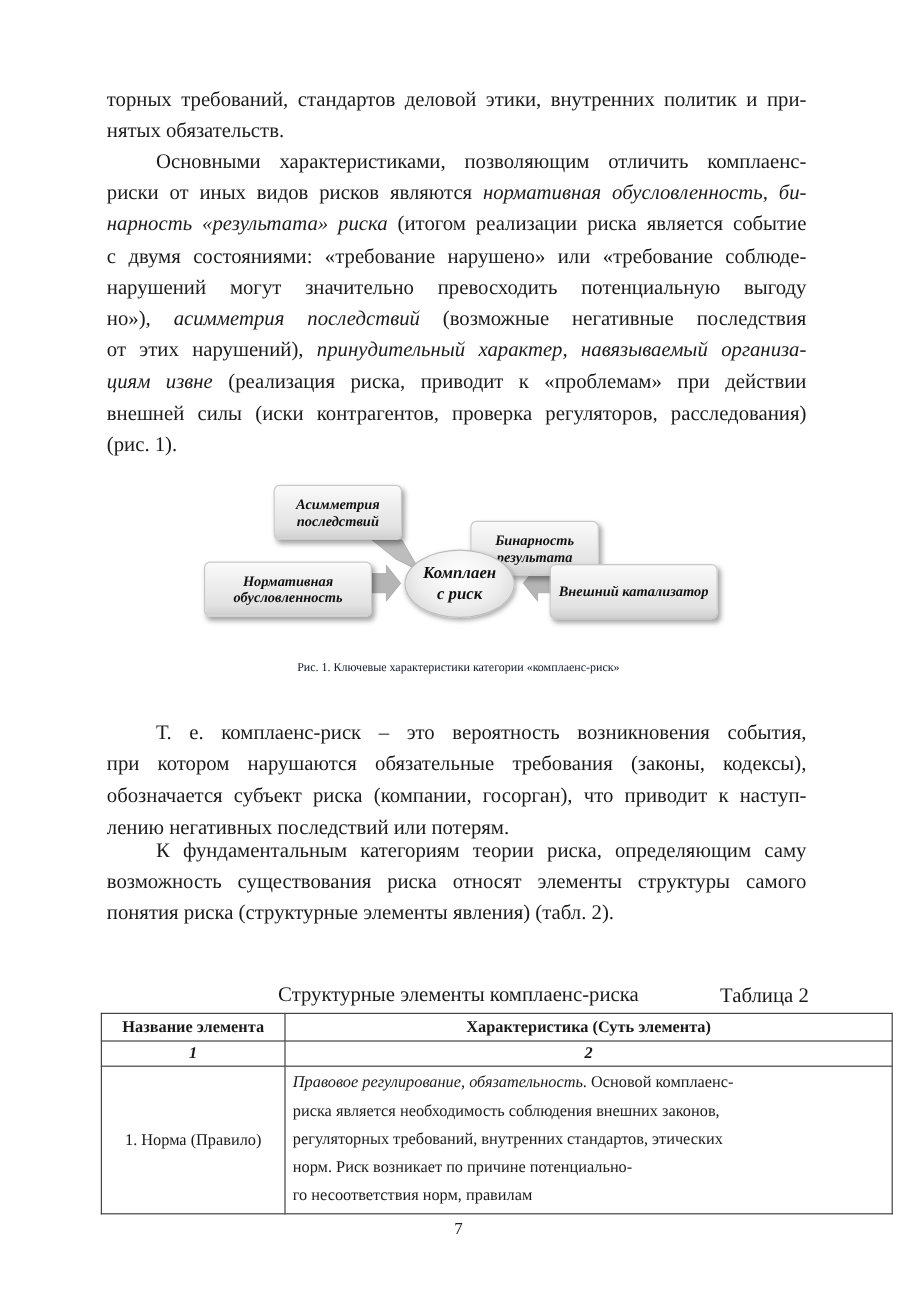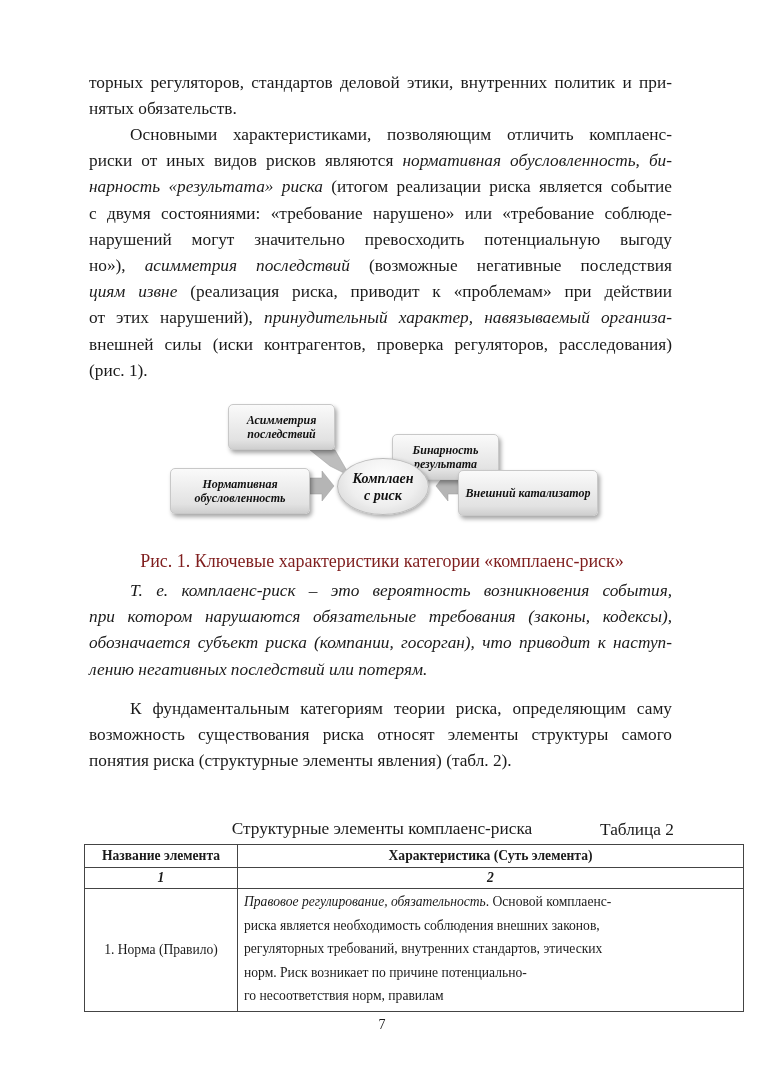--- a/index.html
+++ b/index.html
@@ -15,52 +15,52 @@
   .diagram { position: absolute; left: 160px; top: 398px; width: 450px; height: 125px; font-style: italic; }
   .box { position: absolute; background: linear-gradient(#fafafa, #e2e2e2 80%, #cfcfcf);
          border: 1px solid #c8c8c8; border-radius: 5px; box-shadow: 2px 3px 4px rgba(0,0,0,0.35);
          display: flex; align-items: center; justify-content: center; text-align: center;
          font-weight: bold; font-size: 12px; line-height: 14px; color: #111; }
   .ellipse { position: absolute; background: radial-gradient(ellipse at 50% 35%, #ffffff 0%, #eeeeee 55%, #cfcfcf 100%);
              border: 1px solid #bbbbbb; border-radius: 50%; box-shadow: 1px 2px 4px rgba(0,0,0,0.35);
              display: flex; align-items: center; justify-content: center; text-align: center;
              font-weight: bold; font-size: 14px; line-height: 17px; color: #111; }
   .arrow { position: absolute; }
-  .caption { position: absolute; left: 0; width: 764px; top: 551px; text-align: center; font-size: 18px; color: #7f1d1d; }
+  .caption { position: absolute; left: 0; width: 764px; top: 551px; text-align: center; font-size: 10px; color: #0f172a; }
 
   .table-label { position: absolute; right: 90px; top: 820px; font-size: 17.3px; }
   .table-title { position: absolute; left: 0; width: 764px; top: 819px; text-align: center; font-size: 17.3px; }
   table { position: absolute; left: 84px; top: 844px; width: 660px; border-collapse: collapse; font-size: 13.6px; }
   td, th { border: 1px solid #444; padding: 0 6px; }
   th { font-weight: bold; height: 22px; }
   .numrow td { text-align: center; font-weight: bold; font-style: italic; height: 20px; }
   .c1 { width: 140px; }
   .cell-left { text-align: center; vertical-align: middle; }
   .cell-right { line-height: 23.5px; padding: 1px 6px 3px 6px; margin-left: 21px; }
   .pagenum { position: absolute; left: 0; width: 764px; top: 1017px; text-align: center; font-size: 14px; }
 </style>
 </head>
 <body>
 
 <div class="page">
 
   <div class="text" style="top:70px;">
-    <span class="line">торных регуляторов, стандартов деловой этики, внутренних политик и при-</span>
+    <span class="line">торных требований, стандартов деловой этики, внутренних политик и при-</span>
     <span class="line last">нятых обязательств.</span>
   </div>
 
   <div class="text" style="top:122px;">
     <span class="line" style="padding-left:41px;">Основными характеристиками, позволяющим отличить комплаенс-</span>
     <span class="line"><span>риски от иных видов рисков являются </span><i>нормативная обусловленность, би-</i></span>
     <span class="line"><i>нарность «результата» риска</i><span> (итогом реализации риска является событие</span></span>
     <span class="line">с двумя состояниями: «требование нарушено» или «требование соблюде-</span>
     <span class="line">нарушений могут значительно превосходить потенциальную выгоду</span>
     <span class="line"><span>но»), </span><i>асимметрия последствий</i><span> (возможные негативные последствия</span></span>
+    <span class="line"><span>от этих нарушений), </span><i>принудительный характер, навязываемый организа-</i></span>
     <span class="line"><i>циям извне</i><span> (реализация риска, приводит к «проблемам» при действии</span></span>
-    <span class="line"><span>от этих нарушений), </span><i>принудительный характер, навязываемый организа-</i></span>
     <span class="line">внешней силы (иски контрагентов, проверка регуляторов, расследования)</span>
     <span class="line last">(рис. 1).</span>
   </div>
 
   <div class="diagram">
     <svg class="arrow" style="left:0;top:0;" width="450" height="125">
 
       <polygon points="150,52 175,52 190,78 170,68" fill="#bdbdbd" stroke="#9a9a9a" stroke-width="0.5"></polygon>
 
       <polygon points="255,52 280,52 270,68 250,78" fill="#bdbdbd" stroke="#9a9a9a" stroke-width="0.5"></polygon>
@@ -82,21 +82,21 @@
     <div class="box" style="left:298px;top:72px;width:138px;height:44px;text-align:center;">
       <span>Внешний катализатор</span>
     </div>
     <div class="ellipse" style="left:177px;top:60px;width:90px;height:55px;">
       <div><span>Комплаен</span><br><span>с риск</span></div>
     </div>
   </div>
 
   <div class="caption">Рис. 1. Ключевые характеристики категории «комплаенс-риск»</div>
 
-  <div class="text" style="top:578px;font-style:italic;">
+  <div class="text" style="top:598px;">
     <span class="line" style="padding-left:41px; word-spacing:2px;">Т. е.   комплаенс-риск   –   это вероятность возникновения   события,</span>
     <span class="line">при котором   нарушаются   обязательные   требования (законы,   кодексы),</span>
     <span class="line">обозначается субъект риска (компании, госорган), что приводит к наступ-</span>
     <span class="line last">лению негативных последствий или потерям.</span>
   </div>
 
   <div class="text" style="top:696px;">
     <span class="line" style="padding-left:41px;">К фундаментальным категориям теории риска, определяющим саму</span>
     <span class="line">возможность существования риска относят элементы структуры самого</span>
     <span class="line last">понятия риска (структурные элементы явления) (табл. 2).</span>

